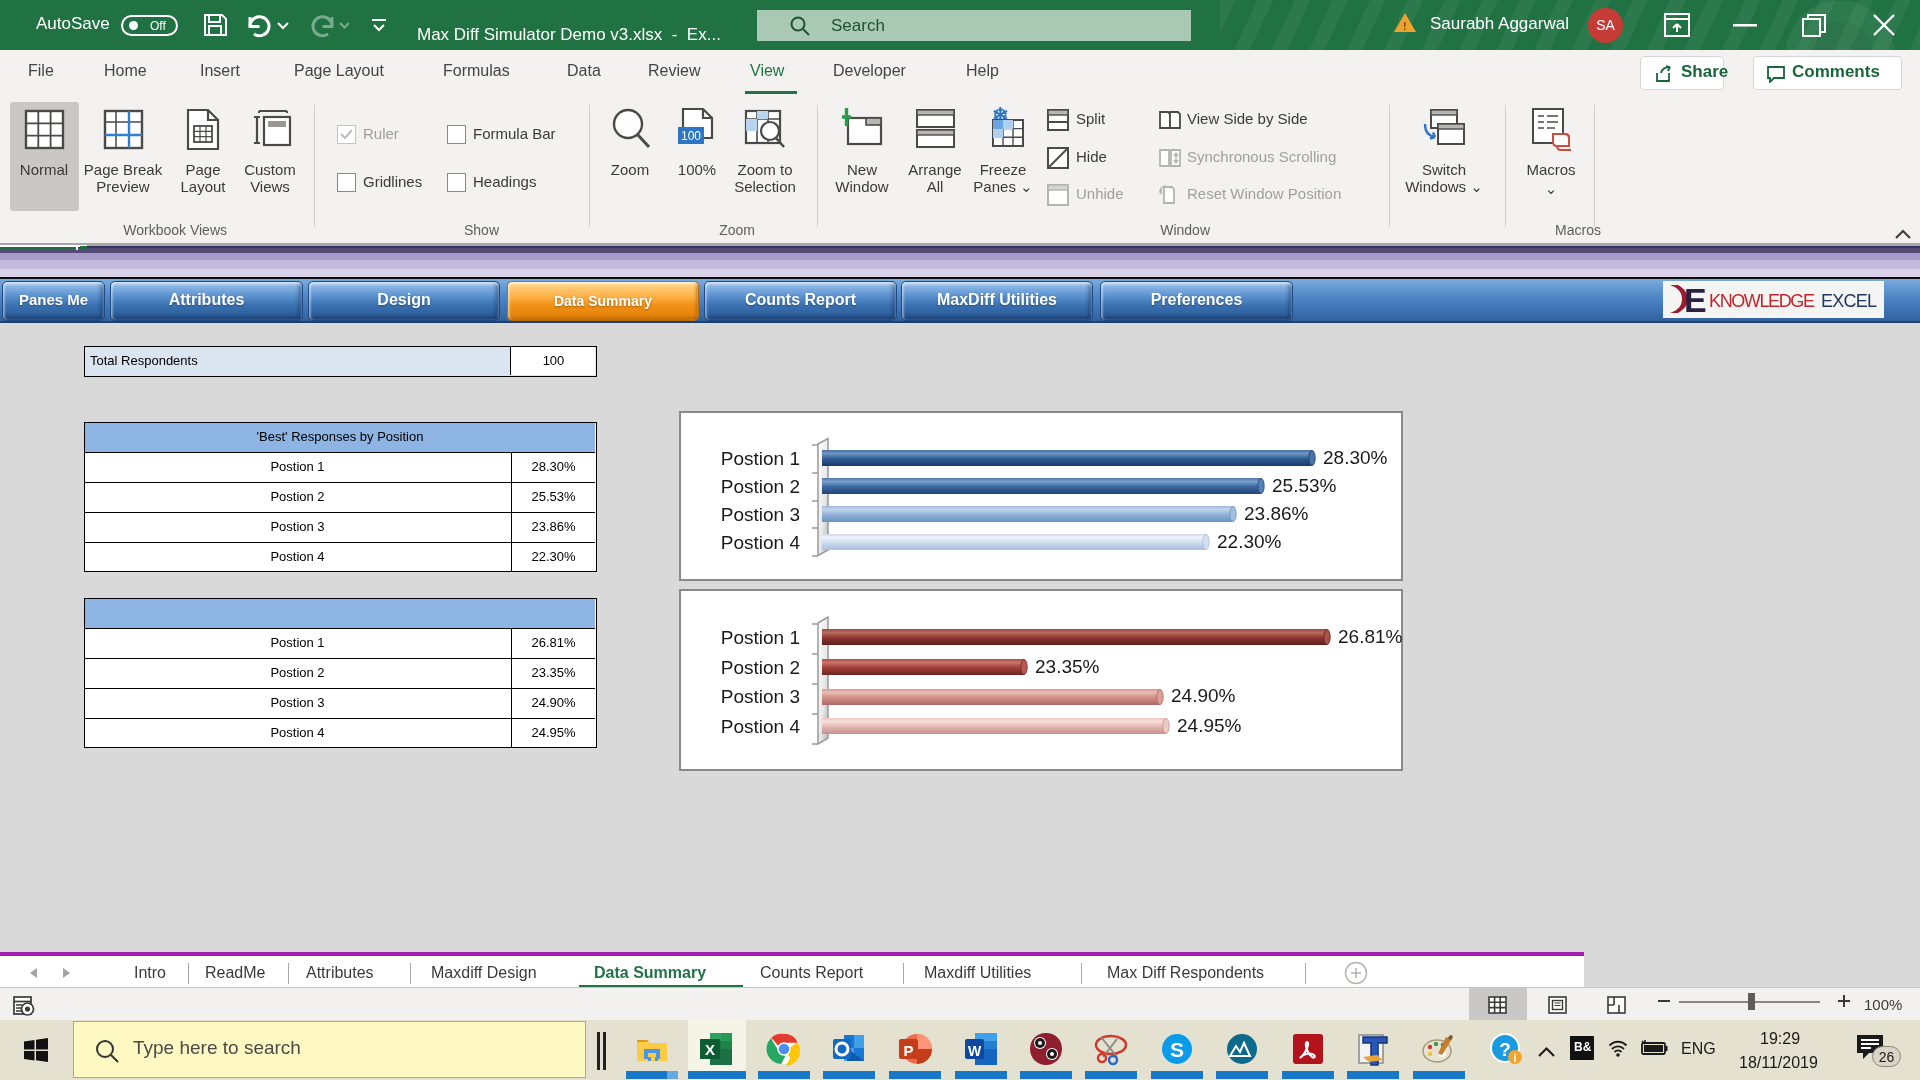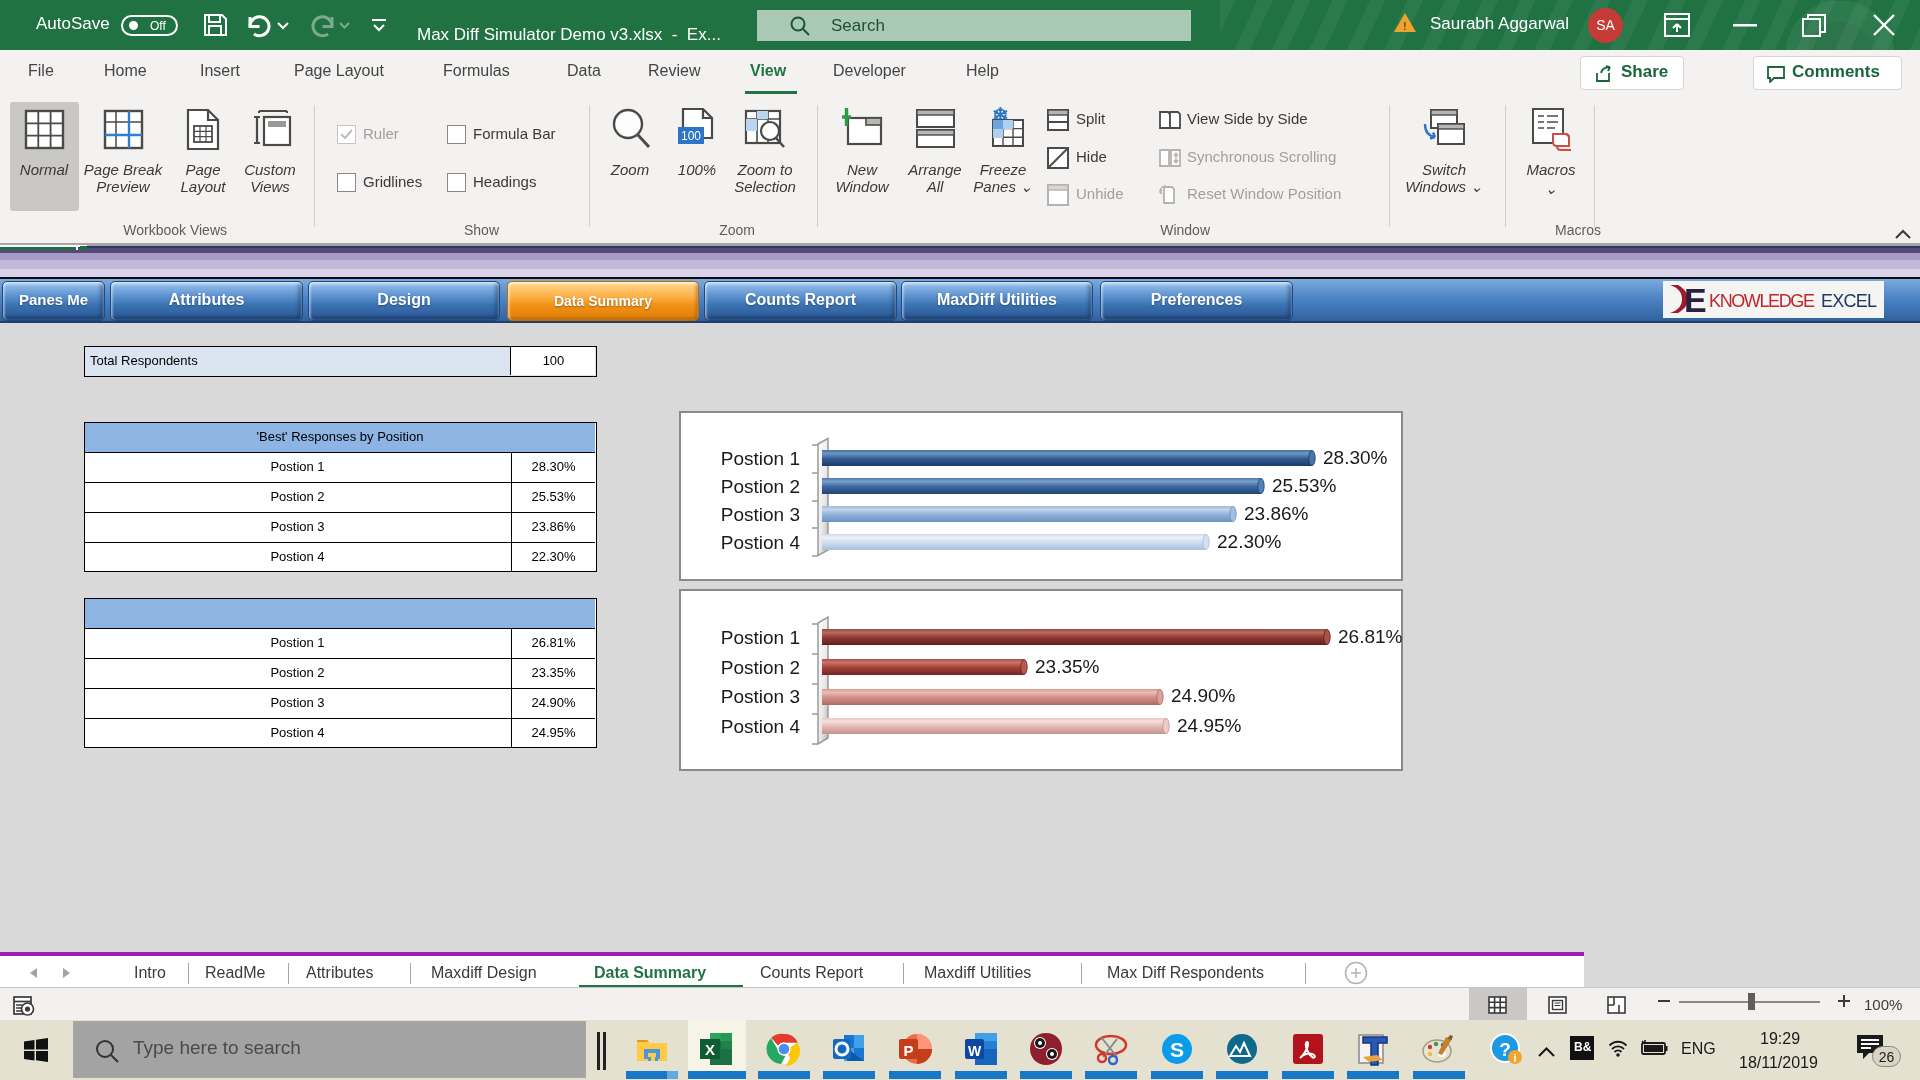--- a/index.html
+++ b/index.html
@@ -29,21 +29,21 @@
 #sacirc { left:1588px; top:8px; width:35px; height:35px; border-radius:50%; background:#c53b36; color:#fff; font-size:14px; text-align:center; line-height:35px; }
 
 #tabrow { left:0; top:50px; width:1920px; height:47px; background:#f3f2f1; }
 .rtab { position:absolute; top:62px; font-size:16px; color:#444; }
 #viewunder { left:745px; top:91px; width:52px; height:3px; background:#217346; }
 .pillbtn { position:absolute; top:56px; height:34px; border:1px solid #d8d6d4; border-radius:4px; background:#fff; color:#19663c; font-size:17px; font-weight:bold; }
 
 #ribbon { left:0; top:97px; width:1920px; height:146px; background:#f3f2f1; }
 .gsep { position:absolute; top:8px; width:1px; height:122px; background:#d2d0ce; }
 .glabel { position:absolute; top:125px; font-size:14px; color:#605e5c; text-align:right; }
-.biglabel { position:absolute; font-size:15px; color:#3b3a39; text-align:center;font-style:italic; }
+.biglabel { position:absolute; font-size:15px; color:#3b3a39; text-align:center; }
 .smalllabel { position:absolute; font-size:15px; color:#3b3a39; }
 .gray { color:#a19f9d !important; }
 .cb { position:absolute; width:19px; height:19px; background:#fff; border:1px solid #8a8886; }
 
 #grayline { left:0; top:243px; width:1920px; height:3px; background:#a8a6a4; }
 #navline { left:0; top:246px; width:1920px; height:2px; background:#2e3a63; }
 #greenbar { left:0; top:246.5px; width:78px; height:3.5px; background:#1e7044; border-right:2px solid #fff; }
 #greensq { left:80px; top:246px; width:7px; height:4px; background:#1e7044; }
 #greenwhite { left:0; top:245px; width:87px; height:1.5px; background:#fff; }
 .pb { left:0; width:1920px; }
@@ -61,21 +61,21 @@
 .ctxt { position:absolute; font-size:13px; color:#000; }
 
 #tabbar { left:0; top:952px; width:1584px; height:35px; background:#ffffff; border-top:4px solid #a21caf; }
 .stab { position:absolute; top:8px; font-size:16px; color:#3b3a39; }
 .stsep { position:absolute; top:7px; width:1px; height:21px; background:#a8a6a4; }
 #activetab { left:579px; top:1px; width:164px; height:31px; background:#fff; border-bottom:3px solid #217346; }
 #activetxt { left:15px; top:7px; font-size:16px; font-weight:bold; color:#217346; }
 #statusbar { left:0; top:987px; width:1920px; height:33px; background:#f2f1ef; border-top:1px solid #c8c6c4; }
 
 #taskbar { left:0; top:1020px; width:1920px; height:60px; background:#e5e1d1; }
-#tsearch { left:73px; top:1px; width:513px; height:57px; background:#a3a3a3; border:1px solid #aaa89e; }
+#tsearch { left:73px; top:1px; width:513px; height:57px; background:#fef9c3; border:1px solid #aaa89e; }
 #tsearchtxt { left:59px; top:15px; font-size:19px; color:#4a4a4a; }
 .tico { position:absolute; top:11px; width:36px; height:36px; }
 .bbar { position:absolute; top:51px; height:8px; background:#1878c8; }
 .systxt { position:absolute; font-size:16px; color:#1a1a1a; }
 </style>
 </head>
 <body>
 <div id="s">
 
   <div class="a" id="titlebar"></div>
@@ -133,25 +133,25 @@
   </svg>
 
   <div class="a" id="tabrow"></div>
   <div class="rtab" style="left:28px">File</div>
   <div class="rtab" style="left:104px">Home</div>
   <div class="rtab" style="left:200px">Insert</div>
   <div class="rtab" style="left:294px">Page Layout</div>
   <div class="rtab" style="left:443px">Formulas</div>
   <div class="rtab" style="left:567px">Data</div>
   <div class="rtab" style="left:648px">Review</div>
-  <div class="rtab" style="left:750px;color:#217346;font-weight:bold">View</div>
+  <div class="rtab" style="left:750px;color:#217346;font-weight:normal">View</div>
   <div class="a" id="viewunder"></div>
   <div class="rtab" style="left:833px">Developer</div>
   <div class="rtab" style="left:966px">Help</div>
-  <div class="pillbtn" style="left:1580px;width:104px">
+  <div class="pillbtn" style="left:1640px;width:84px">
     <svg style="position:absolute;left:14px;top:8px" width="20" height="18" viewBox="0 0 20 18">
       <path d="M2 8 v8 h12 v-8" fill="none" stroke="#19663c" stroke-width="1.8"></path>
       <path d="M6 8 c1 -4 5 -6 9 -6 M15 2 l-4 -1 M15 2 l-2 4" fill="none" stroke="#19663c" stroke-width="1.8"></path>
     </svg>
     <span style="position:absolute;left:40px;top:5px">Share</span>
   </div>
   <div class="pillbtn" style="left:1753px;width:149px">
     <svg style="position:absolute;left:12px;top:8px" width="20" height="18" viewBox="0 0 20 18">
       <path d="M2 2 h16 v11 h-10 l-4 4 v-4 h-2 z" fill="none" stroke="#19663c" stroke-width="1.8"></path>
     </svg>

